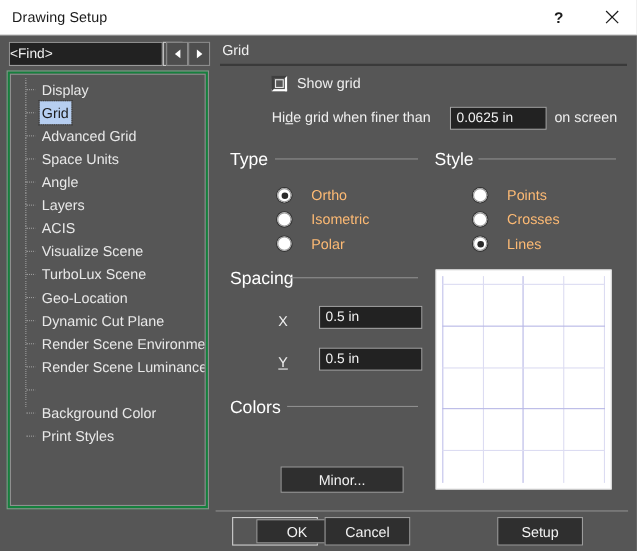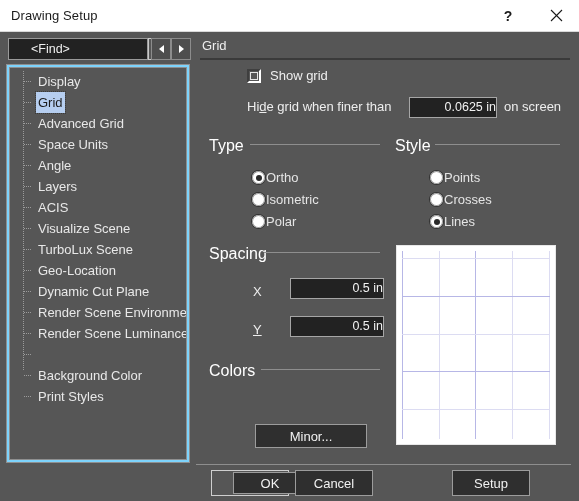--- a/index.html
+++ b/index.html
@@ -57,21 +57,21 @@
   .findbox {
     position: absolute;
     left: 8px; top: 38px;
     width: 140px; height: 22px;
     background: #222222;
     border: 1px solid #9a9a9a;
     box-sizing: border-box;
     color: #f0f0f0;
     font-size: 12.5px;
     line-height: 20px;
-    padding-left: 22px;
+    padding-left: 0;
   }
   .find-drop {
     position: absolute;
     left: 148px; top: 38px;
     width: 18px; height: 22px;
     background: #565656;
     border: 1px solid #c9c9c9;
     box-sizing: border-box;
     display: flex; align-items: center; justify-content: center;
   }
@@ -93,21 +93,21 @@
   .tri-left { border-top: 4px solid transparent; border-bottom: 4px solid transparent; border-right: 5px solid #ffffff; }
   .tri-right { border-top: 4px solid transparent; border-bottom: 4px solid transparent; border-left: 5px solid #ffffff; }
 
   
   .tree-outer {
     position: absolute;
     left: 6px; top: 64px;
     width: 184px; height: 399px;
     border: 1px solid #8f8f8f;
     box-sizing: border-box;
-    background: #7dd3fc;
+    background: #15803d;
     padding: 2px;
   }
   .tree-inner {
     width: 100%; height: 100%;
     border: 1px solid #8f8f8f;
     box-sizing: border-box;
     background: #565656;
     padding-top: 3px;
     overflow: hidden;
     position: relative;
@@ -198,21 +198,20 @@
   .mn { text-decoration: underline; }
   .txtfield {
     background: #222222;
     border: 1px solid #a6a6a6;
     box-sizing: border-box;
     color: #f2f2f2;
     font-size: 12.5px;
     line-height: 19px;
     padding-left: 5px;
     height: 21px;
-    text-align: right;
   }
   .hide-field { position: absolute; left: 409px; top: 97px; width: 88px; }
   .onscreen { position: absolute; left: 504px; top: 99px; font-size: 13px; color: #eeeeee; }
 
   
   .group-h {
     position: absolute;
     font-size: 16px;
     color: #ffffff;
   }
@@ -237,21 +236,21 @@
   }
   .radio .dot {
     position: absolute;
     left: 3.5px; top: 3.5px;
     width: 6px; height: 6px;
     border-radius: 50%;
     background: #2a2a2a;
     display: none;
   }
   .radio.on .dot { display: block; }
-  .radio-label { margin-left: 1px; font-size: 13px; color: #e5e5e5; }
+  .radio-label { margin-left: 18px; font-size: 13px; color: #fdba74; }
 
   
   .sp-label { position: absolute; font-size: 13px; color: #eeeeee; }
   .sp-field { position: absolute; width: 94px; }
 
   
   .btn {
     background: #2f2f2f;
     border: 1px solid #9c9c9c;
     box-sizing: border-box;

